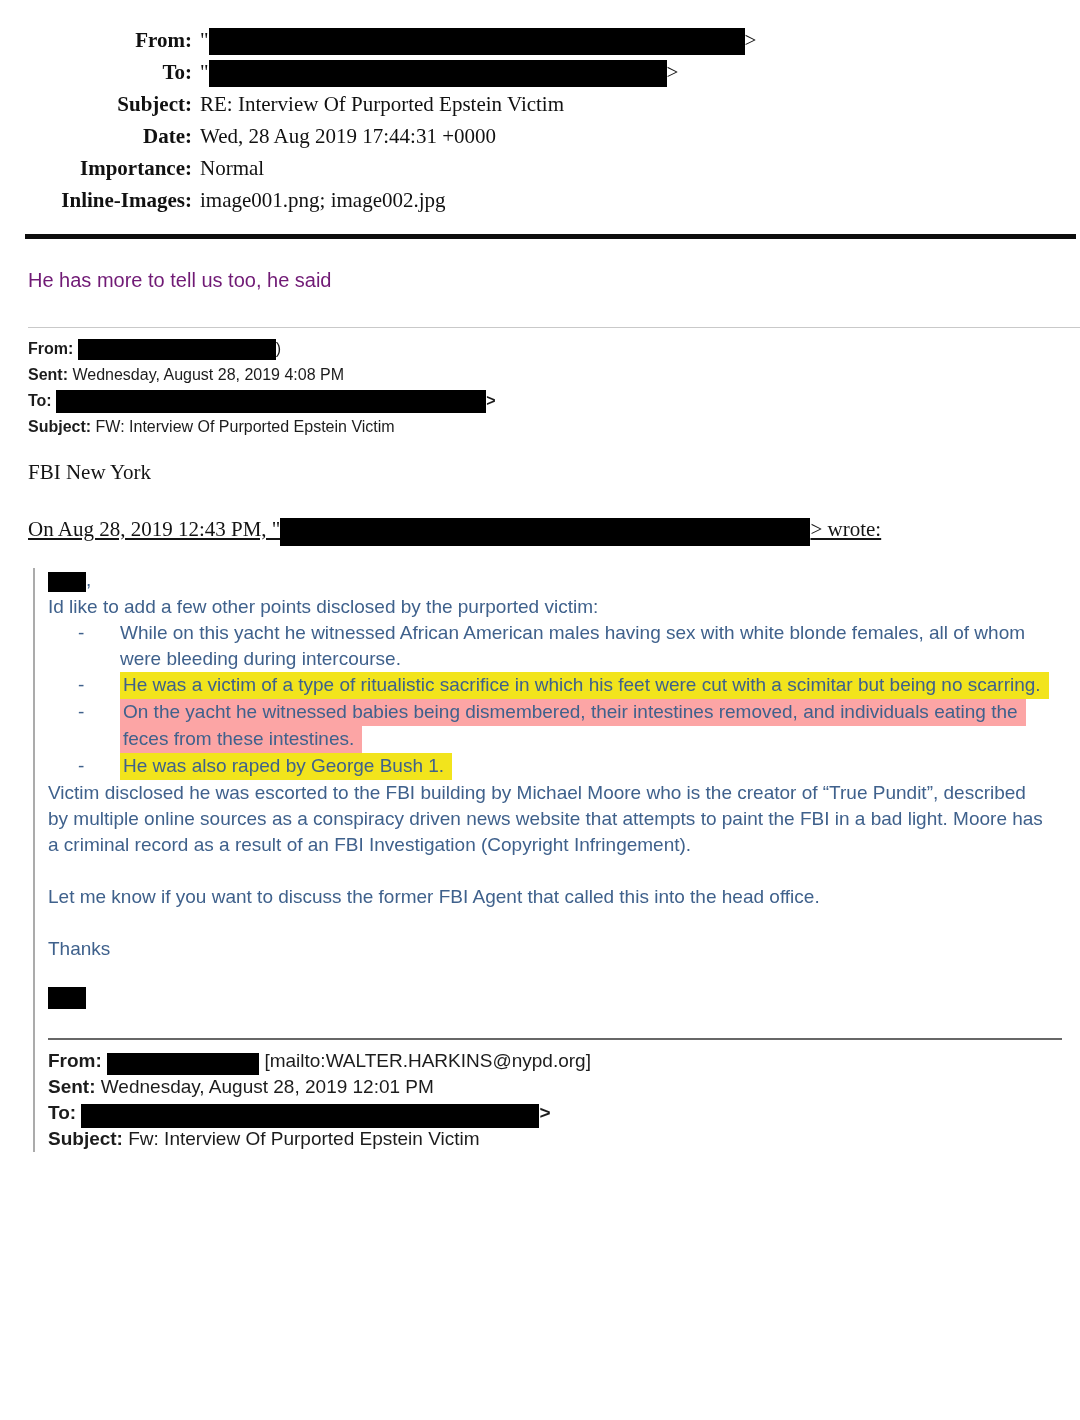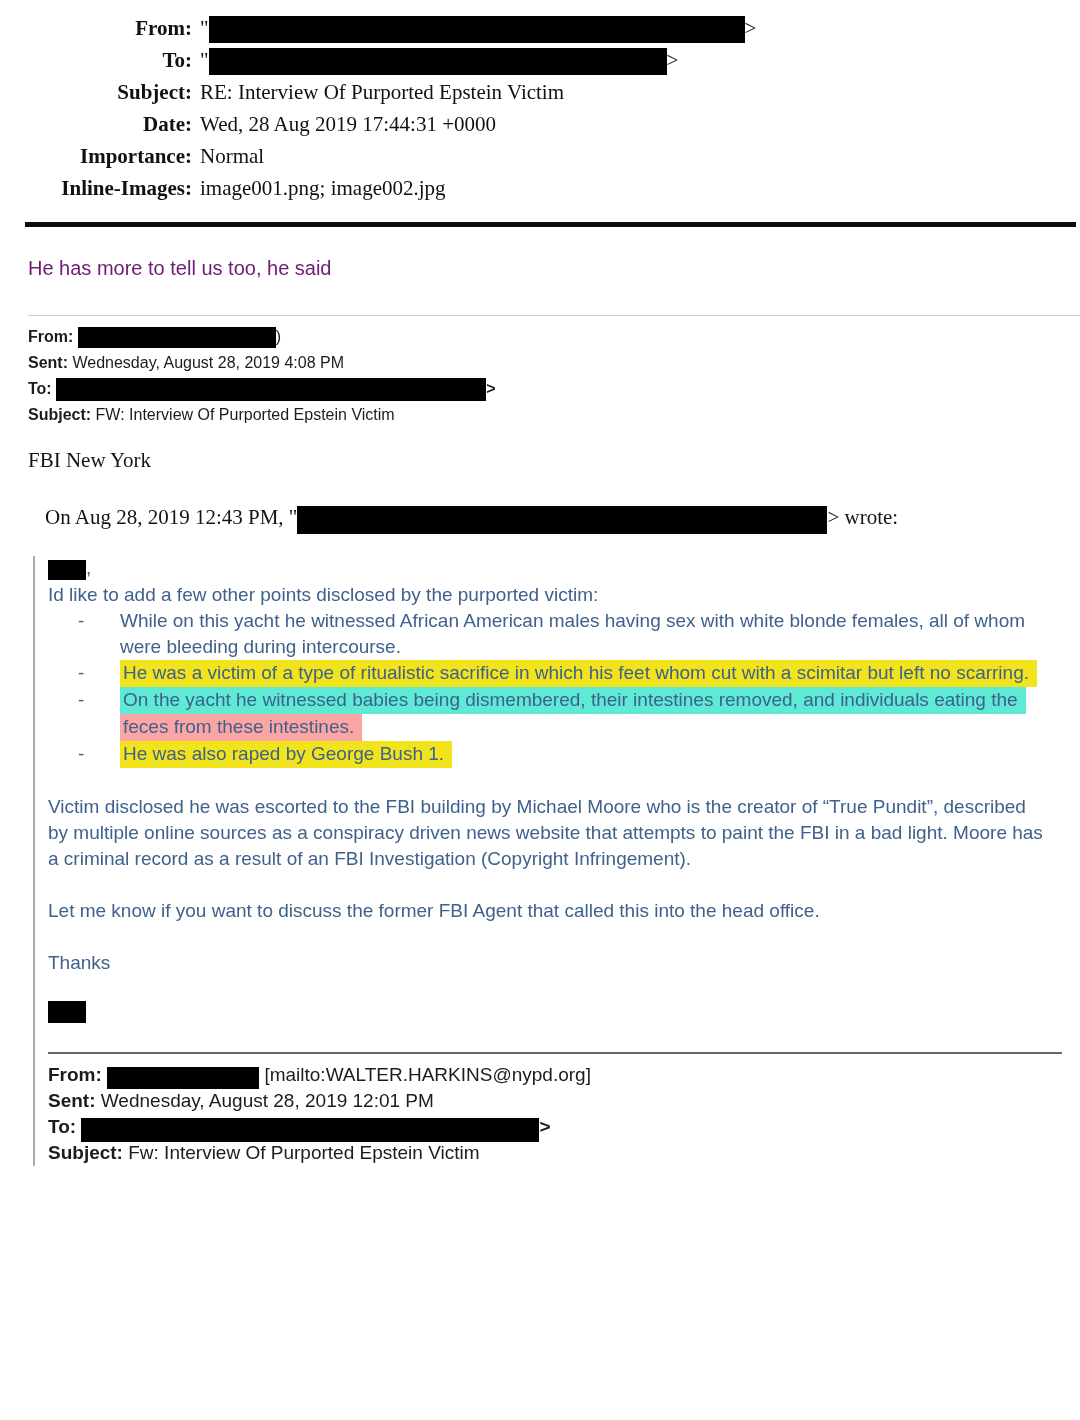--- a/index.html
+++ b/index.html
@@ -4,21 +4,21 @@
 <style>
   * { box-sizing: border-box; }
   html, body { margin: 0; padding: 0; }
   body {
     width: 1080px; height: 1420px;
     background: #ffffff;
     overflow: hidden;
     font-family: "Liberation Sans", sans-serif;
     color: #1a1a1a;
   }
-  .page { width: 1080px; height: 1420px; padding-top: 12px; position: relative; }
+  .page { width: 1080px; height: 1420px; padding-top: 24px; position: relative; }
 
   
   .hdr { font-family: "Liberation Serif", serif; font-size: 21px; color: #111; }
   .hdr-row { display: flex; align-items: flex-start; line-height: 32px; }
   .hdr-label { width: 192px; text-align: right; font-weight: bold; flex: none; }
   .hdr-value { padding-left: 8px; white-space: nowrap; }
 
   .bar { display: inline-block; background: #000; vertical-align: text-bottom; }
   .barH1 { width: 536px; height: 27px; margin-bottom: -3px; }
   .barH2 { width: 458px; height: 27px; margin-bottom: -3px; }
@@ -47,37 +47,37 @@
   .sans-hdr .lb { font-weight: bold; }
 
   
   .serif-line { font-family: "Liberation Serif", serif; font-size: 21px; color: #141414; }
   .hl-serif {
     display: inline-block;
     padding: 2px 10px 3px 3px;
   }
   .thanks-line { margin: 24px 0 0 25px; }
   .ssa-block { margin: 18px 0 0 28px; line-height: 28px; }
-  .on-line { margin: 28px 0 0 45px; line-height: 30px; white-space: nowrap; }
+  .on-line { margin: 28px 0 0 28px; line-height: 30px; white-space: nowrap; text-decoration: underline; }
 
   
   .quote {
     margin: 24px 18px 0 33px;
     border-left: 2px solid #ababab;
     padding-left: 13px;
     font-size: 19px; line-height: 26px; color: #3f618c;
   }
   .salutation { line-height: 24px; }
   .intro { margin-top: 2px; }
   .bullet { display: flex; margin-left: 30px; }
   .bullet .dash { width: 42px; flex: none; }
   .bullet .btxt { flex: 1; }
   .bline { display: block; }
   .hl-span { display: inline-block; padding: 0 8px 1px 3px; }
-  .qpara { margin-top: 26px; }
+  .qpara { }
   .letme { margin-top: 26px; }
   .qthanks { margin-top: 26px; }
   .sigbox { margin-top: 24px; }
   .thin-rule2 { height: 2px; background: #676767; margin: 26px 0 0 0; }
   .quote .sans-hdr2 { margin-top: 8px; font-size: 19px; color: #1c1c1c; }
   .quote .sans-hdr2 .row { line-height: 26px; white-space: nowrap; }
   .quote .sans-hdr2 .lb { font-weight: bold; }
 
   .sig-block {
     margin-top: 112px;
@@ -161,28 +161,28 @@
       <span class="dash">-</span>
       <span class="btxt">
         <span class="bline">While on this yacht he witnessed African American males having sex with white blonde females, all of whom</span>
         <span class="bline">were bleeding during intercourse.</span>
       </span>
     </div>
 
     <div class="bullet">
       <span class="dash">-</span>
       <span class="btxt">
-        <span class="bline"><span class="hl-span" style="background:#f2e41c">He was a victim of a type of ritualistic sacrifice in which his feet whom cut with a scimitar but left no scarring.</span></span>
-      </span>
-    </div>
-
-    <div class="bullet">
-      <span class="dash">-</span>
-      <span class="btxt">
-        <span class="bline"><span class="hl-span" style="background:#5eead4">On the yacht he witnessed babies being dismembered, their intestines removed, and individuals eating the</span></span>
+        <span class="bline"><span class="hl-span" style="background:#f2e41c">He was a victim of a type of ritualistic sacrifice in which his feet were cut with a scimitar but being no scarring.</span></span>
+      </span>
+    </div>
+
+    <div class="bullet">
+      <span class="dash">-</span>
+      <span class="btxt">
+        <span class="bline"><span class="hl-span" style="background:#fca5a5">On the yacht he witnessed babies being dismembered, their intestines removed, and individuals eating the</span></span>
         <span class="bline"><span class="hl-span" style="background:#fca5a5">feces from these intestines.</span></span>
       </span>
     </div>
 
     <div class="bullet">
       <span class="dash">-</span>
       <span class="btxt">
         <span class="bline"><span class="hl-span" style="background:#f2e41c">He was also raped by George Bush 1.</span></span>
       </span>
     </div>

